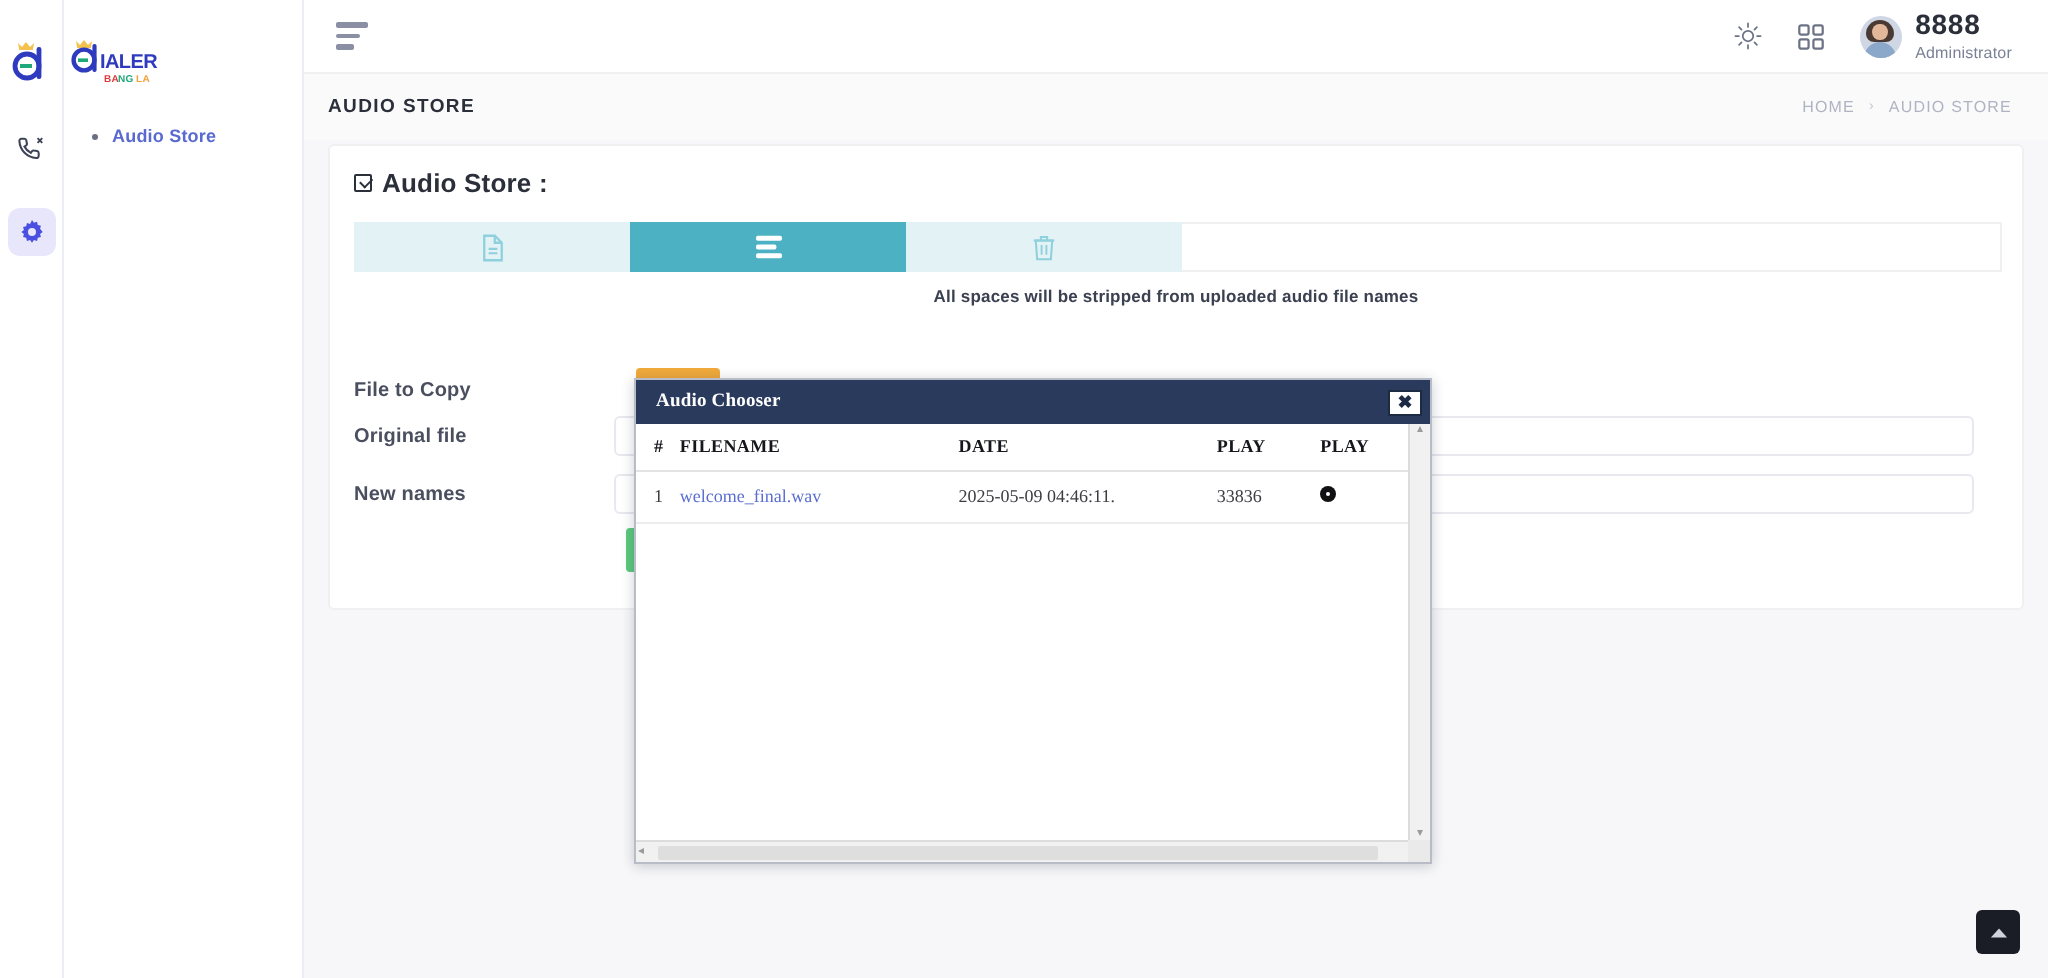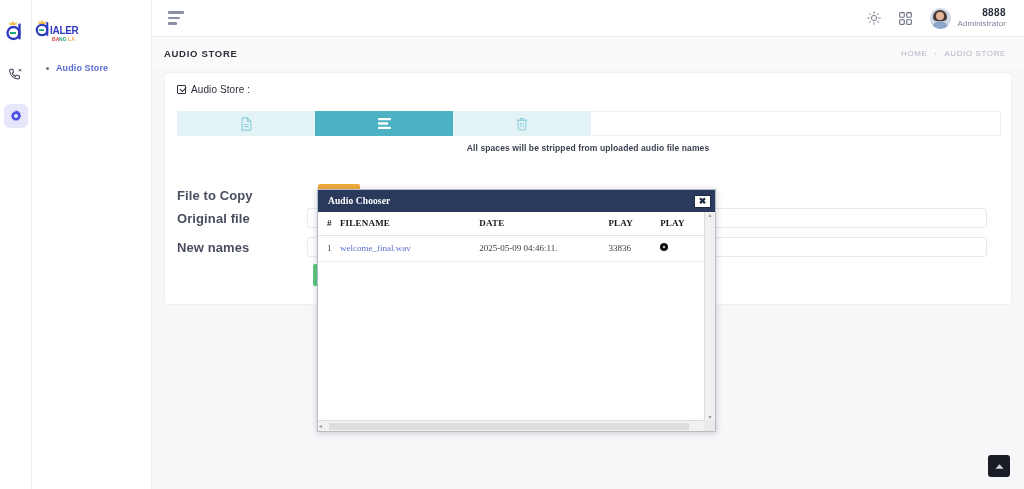--- a/index.html
+++ b/index.html
@@ -49,21 +49,21 @@
   .t-icon { width: 16px; height: 16px; display: flex; align-items: center; justify-content: center; }
   .user-box { display: flex; align-items: center; gap: 7px; }
   .avatar {
     width: 21px; height: 21px; border-radius: 50%; overflow: hidden;
     background: #cfd6e4; flex: none; position: relative;
   }
   .avatar .hair { position: absolute; left: 3.5px; top: 2px; width: 14px; height: 11px; border-radius: 7px 7px 4px 4px; background: #4a3a33; }
   .avatar .face { position: absolute; left: 6.8px; top: 4.6px; width: 7.4px; height: 8px; border-radius: 50%; background: #e2b79a; }
   .avatar .body { position: absolute; left: 2.5px; top: 13px; width: 16px; height: 10px; border-radius: 8px 8px 0 0; background: #8ba7c9; }
   .user-meta { line-height: 1.25; }
-  .user-name { font-size: 10px; font-weight: 700; color: #2b2f3a; letter-spacing: .4px; text-align: right; }
+  .user-name { font-size: 14px; font-weight: 700; color: #2b2f3a; letter-spacing: .4px; }
   .user-role { font-size: 8px; color: #7b8196; letter-spacing: .1px; }
 
   
   .pagebar {
     position: absolute; left: 152px; top: 36px; width: 872px; height: 34px;
     background: #fafafb; display: flex; align-items: center;
     justify-content: space-between; padding: 0 18px 0 12px;
     border-top: 1px solid #f0f0f3;
   }
   .page-title { font-size: 9.5px; font-weight: 700; color: #2b2f3a; letter-spacing: .7px; }
@@ -71,33 +71,33 @@
   .crumb-sep { font-size: 7px; color: #c5c8d3; }
 
   
   .card {
     position: absolute; left: 164px; top: 72px; width: 848px; height: 233px;
     background: #ffffff; border: 1px solid #f0f0f3; border-radius: 3px;
   }
   .card-title { display: flex; align-items: center; gap: 5px; padding: 11px 0 0 12px; }
   .card-title .chk { width: 9px; height: 9px; border: 1.2px solid #2b2f3a; position: relative; border-radius: 1px; }
   .card-title .chk::after { content:""; position:absolute; left:1.5px; top:1px; width:4.5px; height:2.5px; border-left:1.2px solid #2b2f3a; border-bottom:1.2px solid #2b2f3a; transform: rotate(-45deg); }
-  .card-title span { font-size: 10px; font-weight: 400; color: #2b2f3a; letter-spacing: .1px; }
+  .card-title span { font-size: 13px; font-weight: 700; color: #2b2f3a; letter-spacing: .1px; }
 
   .tabs { position: absolute; left: 12px; top: 38px; width: 824px; height: 25px; display: flex; }
   .tab { width: 138px; height: 25px; display: flex; align-items: center; justify-content: center; background: #e3f2f5; }
   .tab.active { background: #4db1c4; }
   .tab-rest { flex: 1; background: #ffffff; border: 1px solid #f0f0f3; border-left: none; }
 
   .notes { position: absolute; left: 0; top: 70px; width: 100%; text-align: center; }
   .note { font-size: 8.5px; font-weight: 700; color: #3c4152; letter-spacing: .1px; }
   .note + .note { margin-top: 16px; }
 
   .form-row { position: absolute; left: 12px; height: 20px; display: flex; align-items: center; }
-  .form-label { width: 130px; font-size: 13px; font-weight: 700; color: #4a4f60; letter-spacing: .1px; }
+  .form-label { width: 130px; font-size: 10px; font-weight: 700; color: #4a4f60; letter-spacing: .1px; }
   .form-input {
     width: 680px; height: 20px; background: #ffffff;
     border: 1px solid #e8e8ef; border-radius: 3px;
   }
 
   .btn-orange {
     position: absolute; left: 318px; top: 184px; width: 42px; height: 14px;
     background: #f0a93b; border-radius: 2px;
   }
   .btn-green {

